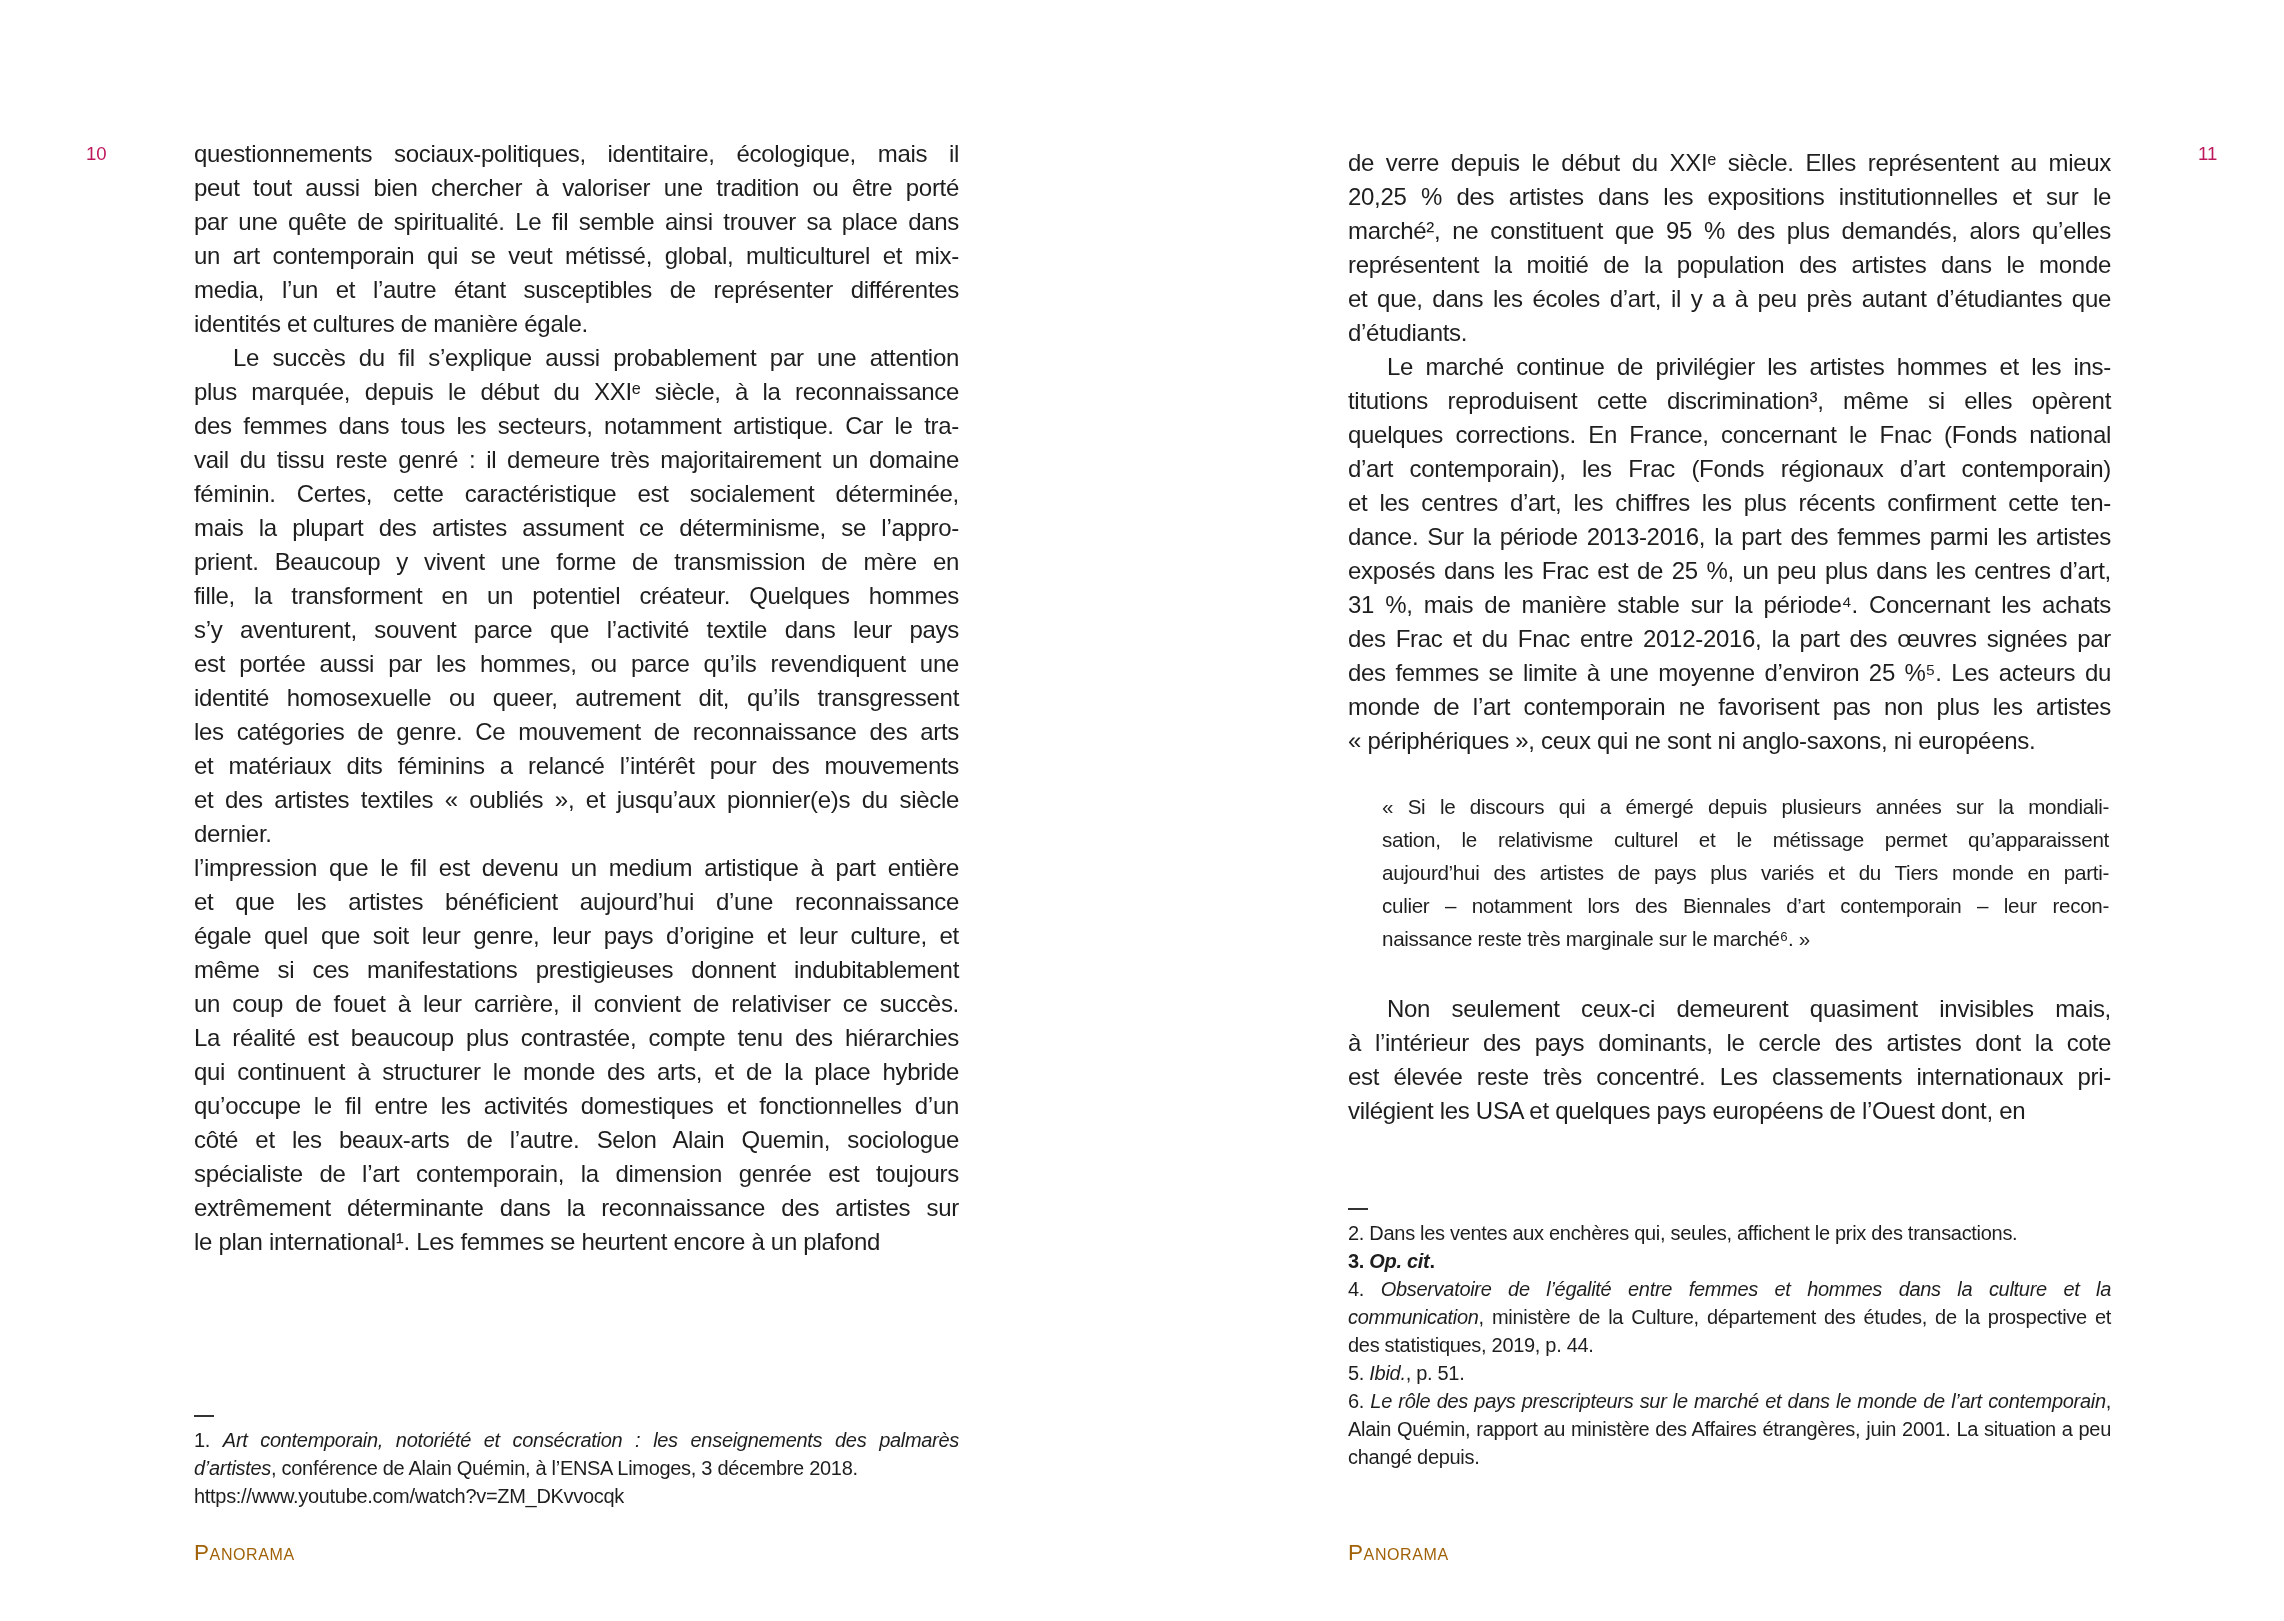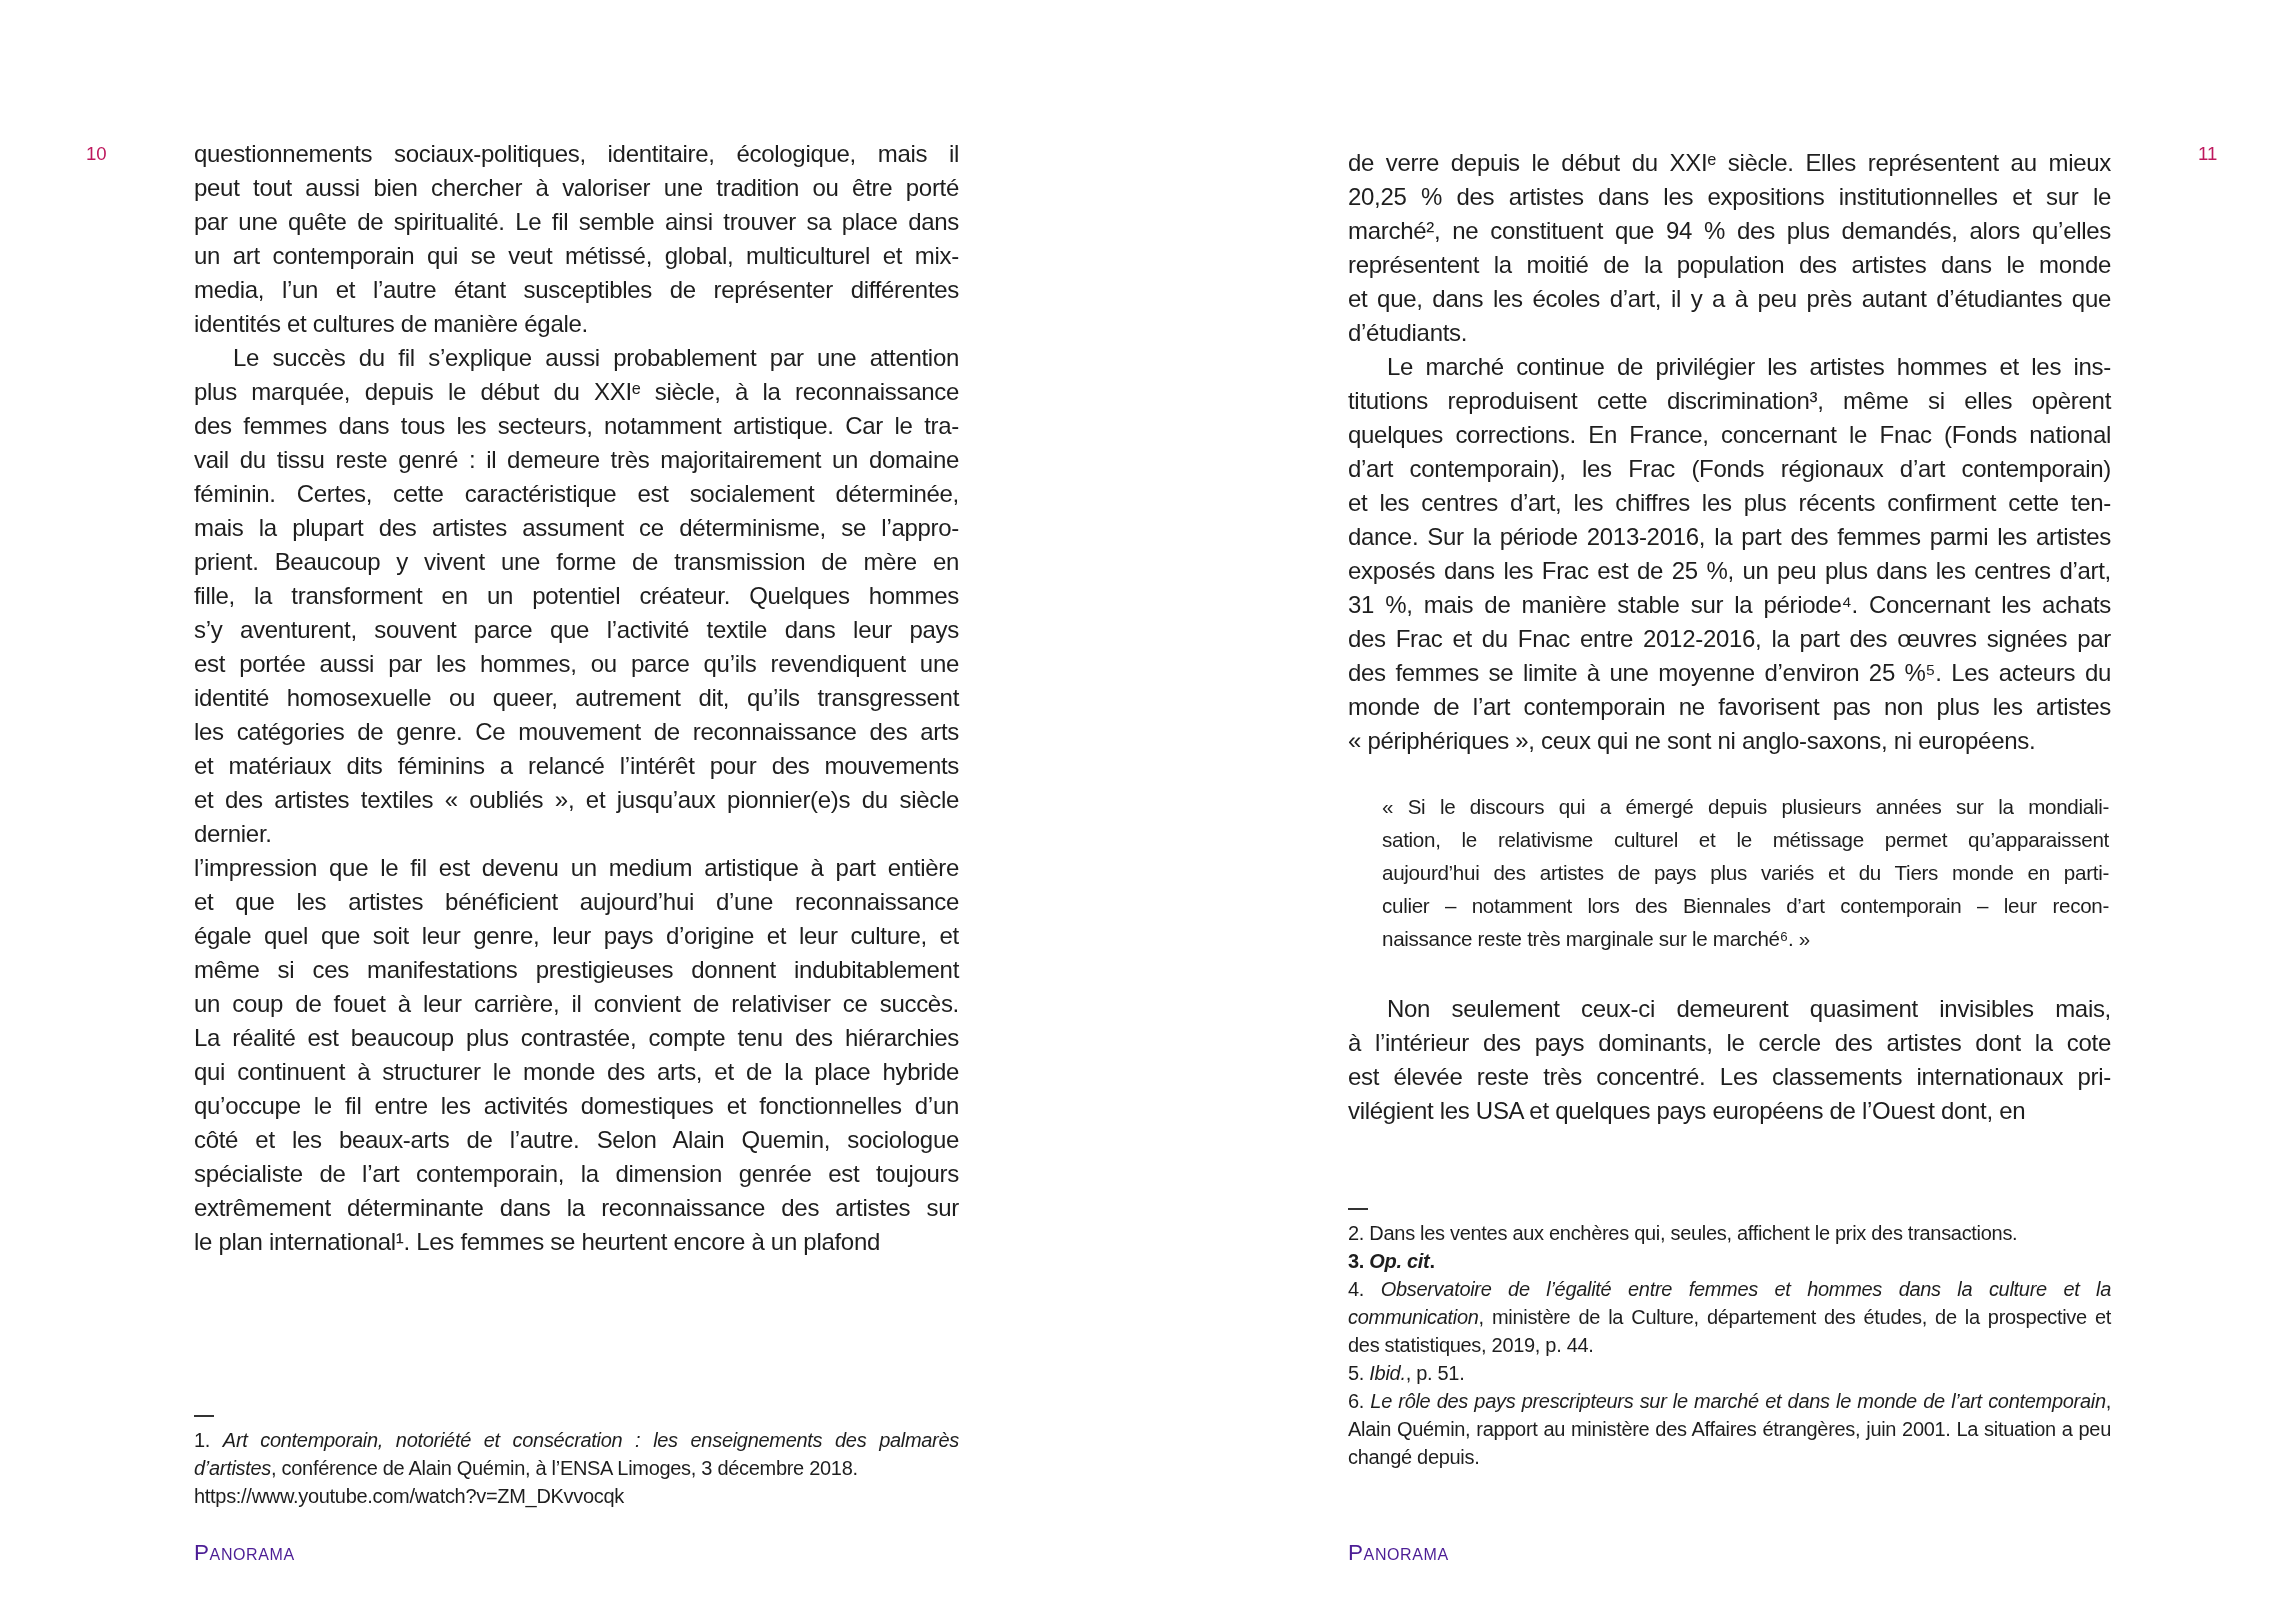--- a/index.html
+++ b/index.html
@@ -6,21 +6,21 @@
   body { width:2285px; height:1621px; position:relative; overflow:hidden;
          font-family:"Liberation Sans", sans-serif; color:#1e1e1e; }
   .page-num { position:absolute; top:143px; font-size:18.6px; color:#be185d; }
   .col { position:absolute; }
   .body-text { font-size:24px; line-height:34px; text-align:justify; letter-spacing:-0.3px; }
   .line { display:block; text-align:justify; text-align-last:justify; white-space:nowrap; overflow:visible; }
   .line.last { text-align-last:left; }
   .quote { font-size:20.6px; line-height:33px; letter-spacing:-0.3px; }
   .notes { font-size:20px; line-height:28px; letter-spacing:-0.3px; }
   .rule { width:19.6px; height:1.5px; background:#333; margin-bottom:9.8px; }
-  .footer { position:absolute; top:1540px; font-size:22.5px; font-variant:small-caps; letter-spacing:0.6px; color:#4c1d95; }
+  .footer { position:absolute; top:1540px; font-size:22.5px; font-variant:small-caps; letter-spacing:0.6px; color:#a16207; }
   i { font-style:italic; }
 </style>
 </head>
 <body>
 
 <div>
   <div class="page-num" style="left:86px;">10</div>
   <div class="col body-text" style="left:194px; top:137px; width:765px;" id="left-body">
       <div>
         <span class="line">questionnements sociaux-politiques, identitaire, écologique, mais il</span>
@@ -70,21 +70,21 @@
   </div>
   <div class="footer" style="left:194px;">Panorama</div>
 </div>
 
 <div>
   <div class="page-num" style="left:2198px;">11</div>
   <div class="col body-text" style="left:1348px; top:146px; width:763px;" id="right-body-top">
       <div>
         <span class="line">de verre depuis le début du XXIᵉ siècle. Elles représentent au mieux</span>
         <span class="line">20,25 % des artistes dans les expositions institutionnelles et sur le</span>
-        <span class="line">marché², ne constituent que 94 % des plus demandés, alors qu’elles</span>
+        <span class="line">marché², ne constituent que 95 % des plus demandés, alors qu’elles</span>
         <span class="line">représentent la moitié de la population des artistes dans le monde</span>
         <span class="line">et que, dans les écoles d’art, il y a à peu près autant d’étudiantes que</span>
         <span class="line last">d’étudiants.</span>
       </div>
       <div>
         <span class="line" style="padding-left: 39px;">Le marché continue de privilégier les artistes hommes et les ins-</span>
         <span class="line">titutions reproduisent cette discrimination³, même si elles opèrent</span>
         <span class="line">quelques corrections. En France, concernant le Fnac (Fonds national</span>
         <span class="line">d’art contemporain), les Frac (Fonds régionaux d’art contemporain)</span>
         <span class="line">et les centres d’art, les chiffres les plus récents confirment cette ten-</span>

